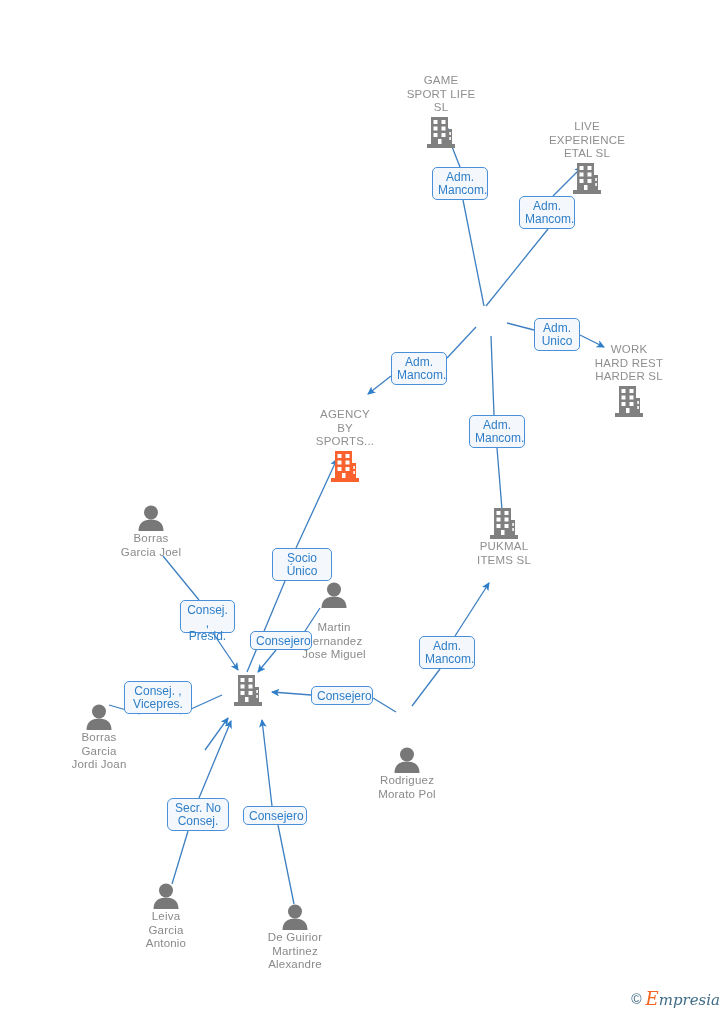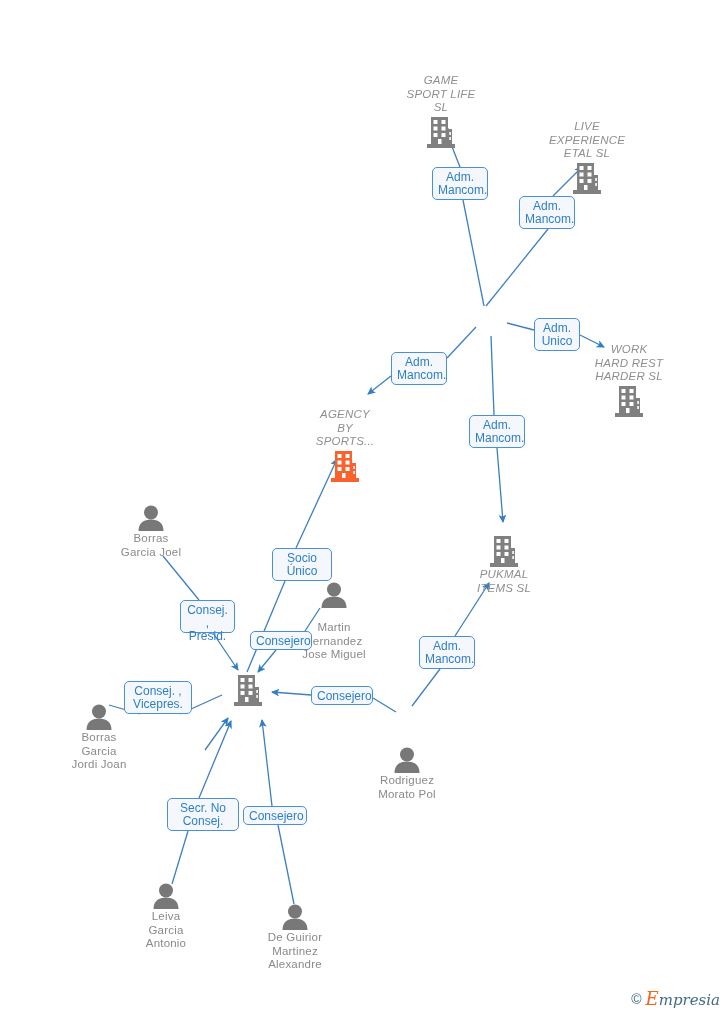--- a/index.html
+++ b/index.html
@@ -48,21 +48,20 @@
   }
   .node.caption-top {
     flex-direction: column-reverse;
   }
   .node.caption-top .caption {
     margin-top: 0;
     margin-bottom: 2px;
   }
   .node.company .caption {
     color: #8f8f8f;
-    font-style: italic;
   }
   .node.person .caption {
     color: #8a8a8a;
   }
   .rel {
     position: absolute;
     box-sizing: border-box;
     border: 1px solid #4a90d9;
     border-radius: 5px;
     background: #f4f8fc;
@@ -251,21 +250,21 @@
             <rect x="22.3" y="15" width="1.6" height="3"></rect>
             <rect x="22.3" y="20" width="1.6" height="3"></rect>
           </g>
         </svg>
     </span>
     <span class="caption">AGENCY
 BY
 SPORTS...</span>
   </div>
 
-  <div class="node company" style="left:504px; top:536px;align-items:center;">
+  <div class="node company" style="left:504px; top:508px;align-items:center;">
     <span class="glyph">
       <svg width="28" height="31" viewBox="0 0 28 31">
           <g fill="#808080">
             <rect x="4" y="0" width="17" height="27"></rect>
             <rect x="0" y="27" width="28" height="4"></rect>
             <rect x="21" y="12" width="4" height="15"></rect>
           </g>
           <g fill="#ffffff">
             <rect x="6.5" y="3" width="4" height="4"></rect>
             <rect x="14.5" y="3" width="4" height="4"></rect>
@@ -390,21 +389,21 @@
   <div class="rel" style="left:272px; top:548px; width:60px; height:33px;">Socio
 Único</div>
   <div class="rel" style="left:180px; top:600px; width:55px; height:33px;">Consej. ,
 Presid.</div>
   <div class="rel" style="left:250px; top:631px; width:62px; height:19px;">Consejero</div>
   <div class="rel" style="left:419px; top:636px; width:56px; height:33px;">Adm.
 Mancom.</div>
   <div class="rel" style="left:311px; top:686px; width:62px; height:19px;">Consejero</div>
   <div class="rel" style="left:124px; top:681px; width:68px; height:33px;">Consej. ,
 Vicepres.</div>
-  <div class="rel" style="left:167px; top:798px; width:72px; height:33px;">Secr.  No
+  <div class="rel" style="left:167px; top:798px; width:62px; height:33px;border-radius:6px;">Secr.  No
 Consej.</div>
   <div class="rel" style="left:243px; top:806px; width:64px; height:19px;">Consejero</div>
 
   <div class="watermark">
     <span class="mark-c">©</span>
     <span class="mark-name"><span class="cap">E</span><span>mpresia</span></span>
   </div>
 
 </div>
 

